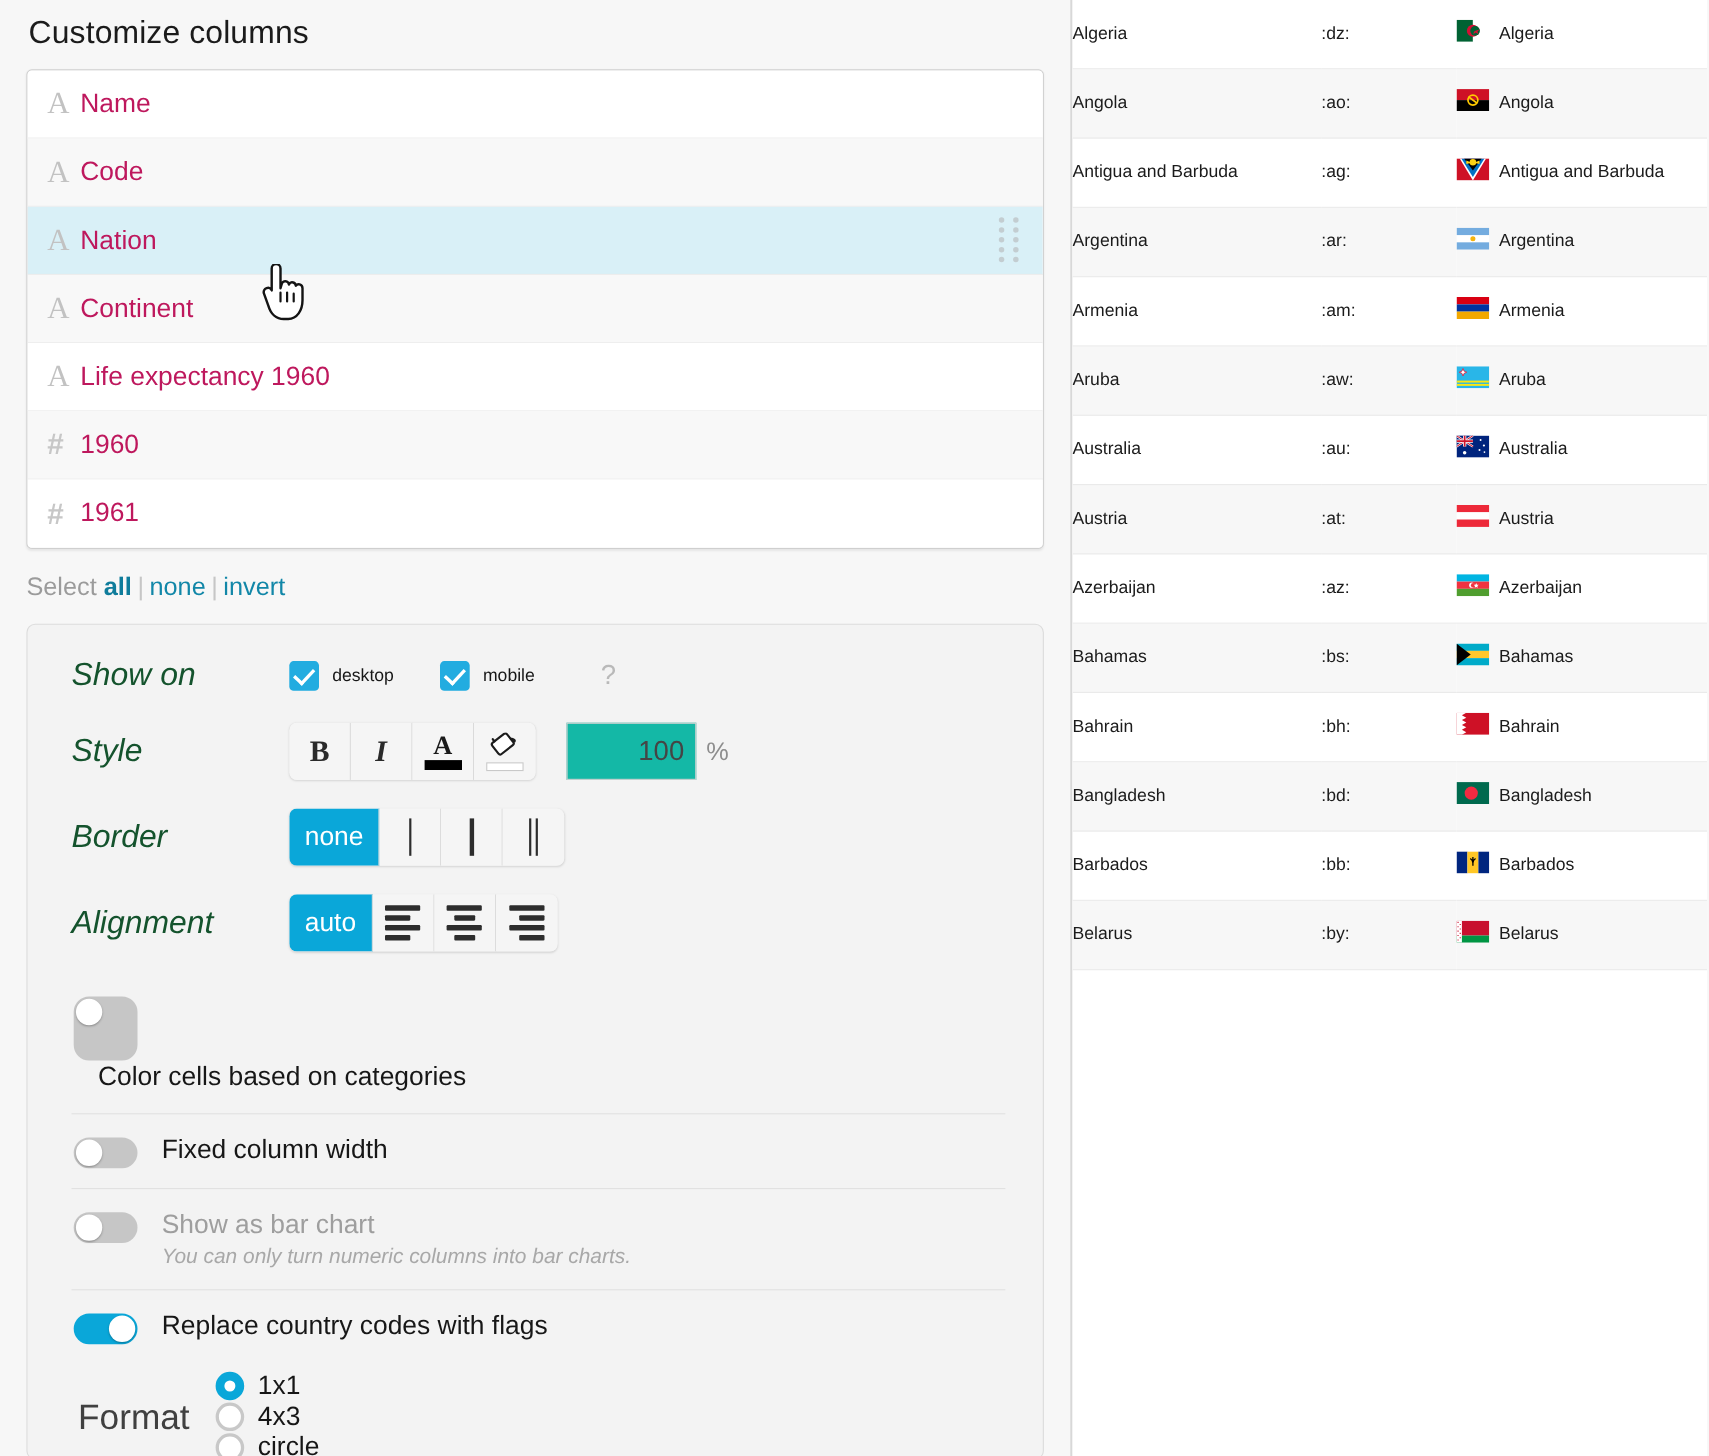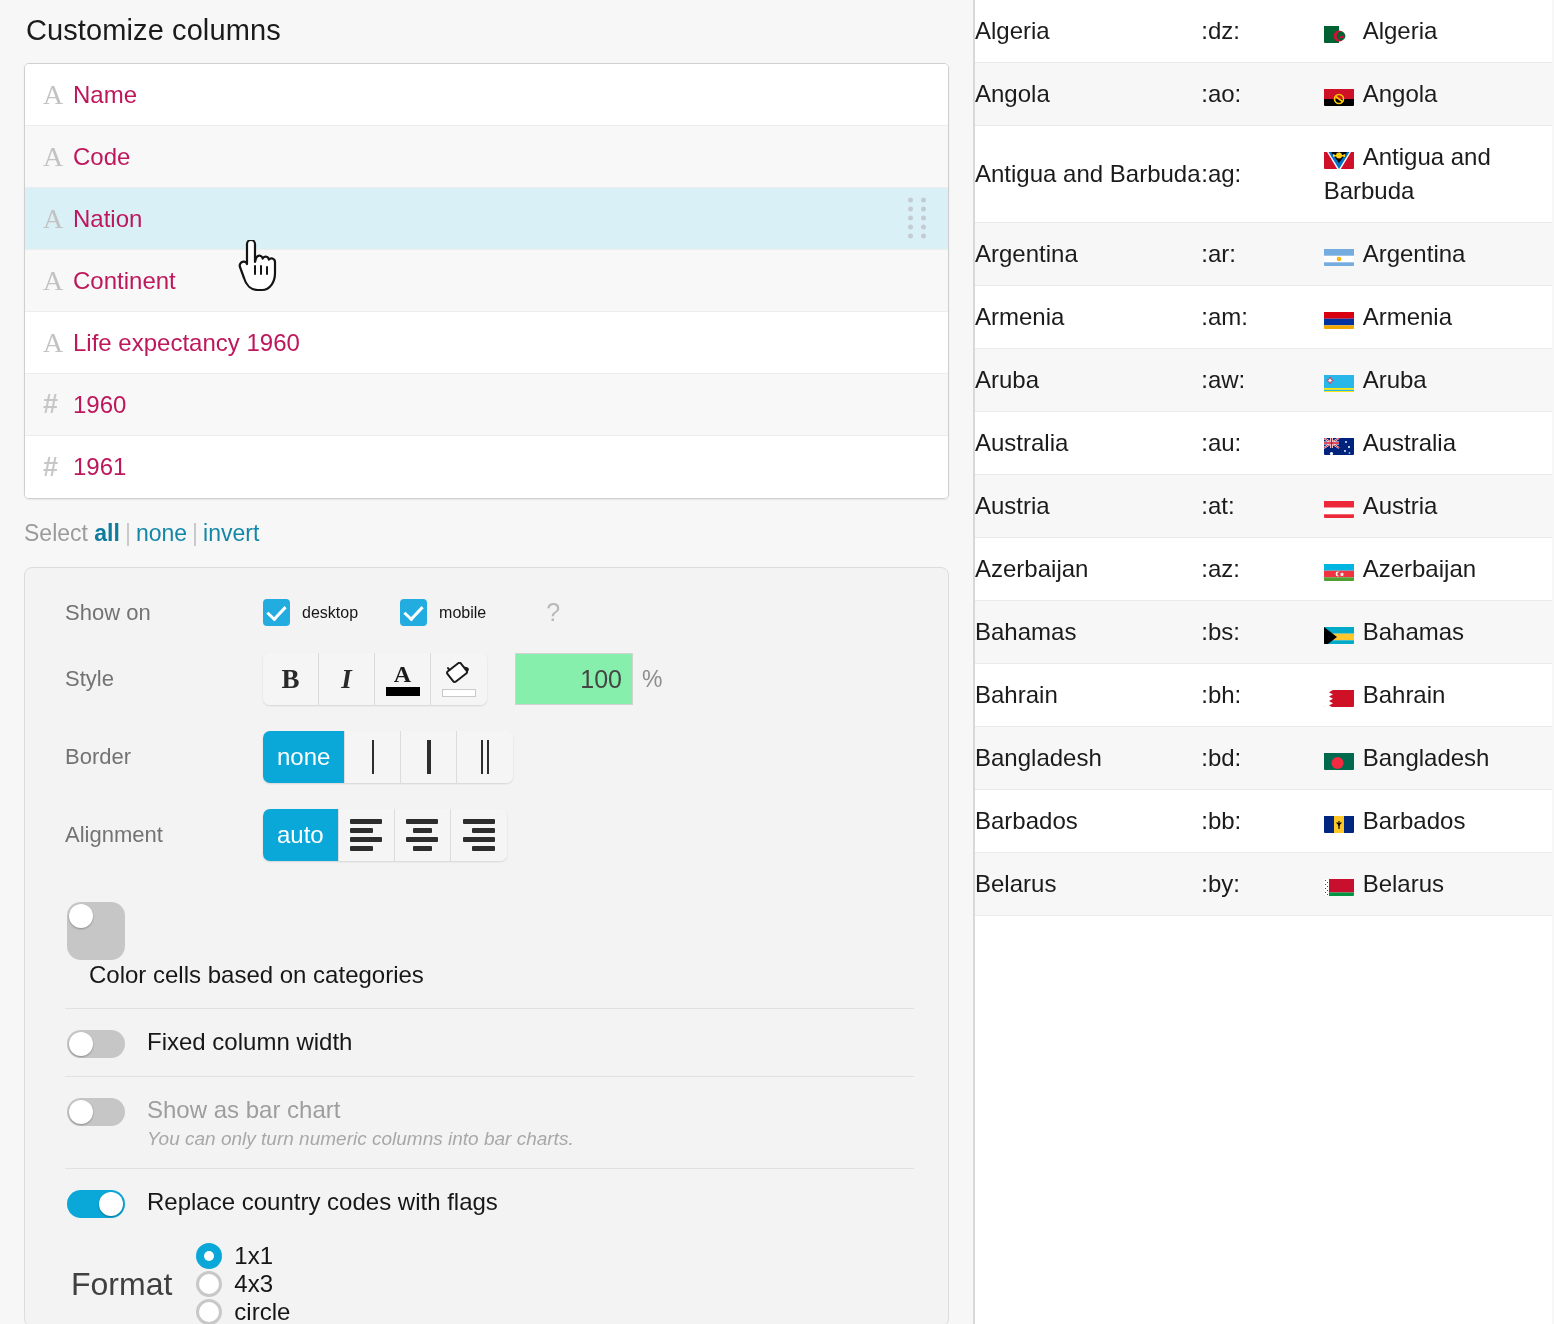--- a/index.html
+++ b/index.html
@@ -96,21 +96,21 @@
     background: #f3f3f3;
     border: 1px solid #dcdcdc;
     border-radius: 8px;
     padding: 30px 34px 26px 40px;
     height: 760px;
     overflow: hidden;
   }
   .form-row { display: flex; align-items: center; margin-bottom: 26px; }
   .form-row .rowlabel {
     width: 198px; flex: 0 0 198px;
-    font-size: 22px; color: #737373;
+    font-size: 29px; color: #14532d; font-style: italic;
   }
   
   .chk-wrap { display: flex; align-items: center; margin-right: 42px; cursor: pointer; }
   .chk {
     width: 27px; height: 27px; border-radius: 4px;
     background: #22ace0; position: relative;
     flex: 0 0 27px;
   }
   .chk::after {
     content: ""; position: absolute;
@@ -134,21 +134,21 @@
   .sbtn b { font-family: "Liberation Serif", serif; font-size: 27px; color: #2a2a2a; }
   .sbtn i.ital { font-family: "Liberation Serif", serif; font-size: 27px; font-weight: 700; color: #2a2a2a; }
   .tcolor { display:flex; flex-direction: column; align-items: center; }
   .tcolor span { font-family: "Liberation Serif", serif; font-size: 24px; font-weight: 700; color: #1a1a1a; line-height: 22px; }
   .tcolor em { display:block; width: 34px; height: 9px; background: #000; margin-top: 2px; }
   .fillicon { display:flex; flex-direction: column; align-items: center; }
   .fillicon em { display:block; width: 34px; height: 8px; background: #fff; border: 1px solid #c9c9c9; margin-top: 1px; }
 
   .pct-input {
     width: 118px; height: 52px;
-    background: #86efac; border: 1px solid #d2d2d2;
+    background: #14b8a6; border: 1px solid #d2d2d2;
     margin-left: 28px;
     display: flex; align-items: center; justify-content: flex-end;
     padding-right: 10px;
     font-size: 25px; color: #454545;
     cursor: text;
   }
   .pct-sign { font-size: 23px; color: #8d8d8d; margin-left: 9px; }
 
   
   .seg { display: flex; border-radius: 7px; overflow: hidden; box-shadow: 0 1px 2px rgba(0,0,0,.13); }
@@ -216,21 +216,21 @@
   }
   .radio.on { background: #0aa7d9; }
   .radio-label { font-size: 24px; color: #161616; margin-left: 12px; }
 
   
   #right-panel { width: 577px; height: 1324px; background: #fff; overflow: hidden; position: relative; }
   #data-table { width: 100%; border-collapse: collapse; table-layout: fixed; }
   #data-table tr { border-bottom: 1px solid #eaeaea; }
   #data-table tr.alt { background: #f7f7f7; }
   #data-table td {
-    font-size: 24px; color: #1b1b1b;
+    font-size: 16px; color: #1b1b1b;
     padding: 14px 0;
     vertical-align: middle;
     line-height: 34px;
   }
   td.c-name { width: 218px; padding-left: 28px; }
   td.c-code { width: 118px; }
   td.c-flag { width: 220px; padding-right: 14px; }
   .flag {
     display: inline-block;
     width: 30px; height: 22px;

